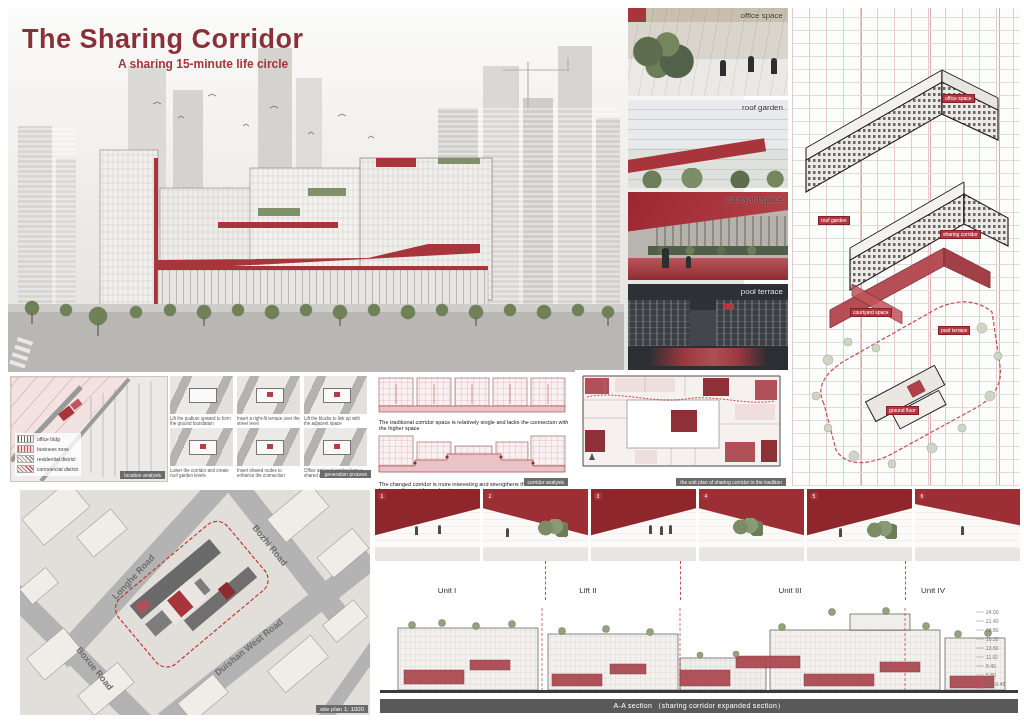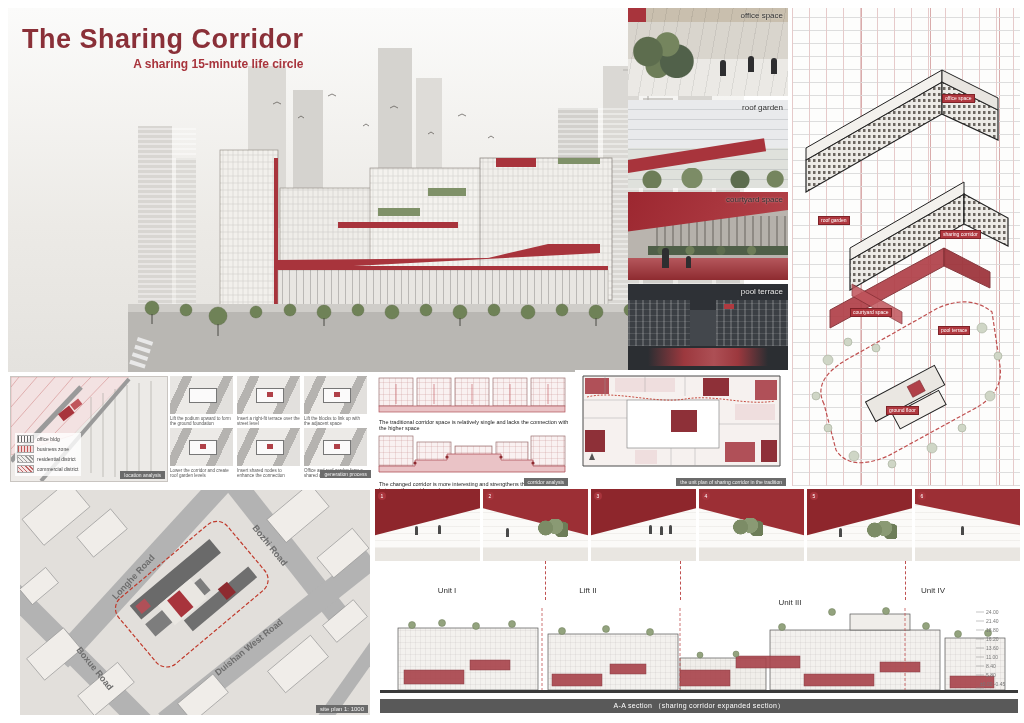--- a/index.html
+++ b/index.html
@@ -1,22 +1,22 @@
 <!DOCTYPE html>
 <html><head>
 <meta charset="utf-8">
 <style>
   html,body{margin:0;padding:0;background:#e9e7e4;font-family:"Liberation Sans",sans-serif;}
   #board{position:relative;width:1024px;height:723px;background:#ffffff;overflow:hidden;}
   .abs{position:absolute;}
   
-  #hero{left:8px;top:8px;width:736px;height:364px;overflow:hidden;background:linear-gradient(180deg,#fbfbfa 0%,#eceae6 60%,#e4e2de 100%);text-align:right;}
+  #hero{left:8px;top:8px;width:736px;height:364px;overflow:hidden;background:linear-gradient(180deg,#fbfbfa 0%,#eceae6 60%,#e4e2de 100%);}
   #title-wrap{left:14px;top:16px;z-index:5;}
   #title{font-size:27px;font-weight:bold;color:#8a3038;letter-spacing:.5px;}
-  #subtitle{font-size:12px;font-weight:bold;color:#a8343c;margin-left:62px;margin-top:2px;}
+  #subtitle{font-size:12px;font-weight:bold;color:#a8343c;margin-left:96px;margin-top:2px;}
   
   #photos{left:628px;top:8px;width:160px;height:364px;}
   .photo{position:relative;width:160px;height:88px;margin-bottom:4px;overflow:hidden;background:#ddd;}
   .photo .plabel{position:absolute;top:3px;right:5px;font-size:8px;color:#2f2f2f;z-index:4;text-shadow:0 0 2px #ffffffaa;}
   .photo.dark .plabel{color:#e9e9e9;text-shadow:0 0 2px #00000088;}
   .p-office{background:linear-gradient(180deg,#c9bfae 0 16%,#d9d5cd 16% 58%,#ebe9e5 58%);}
   .p-roof{background:linear-gradient(180deg,#e9eaec 0 55%,#dfe1dc 55%);}
   .p-court{background:#b9b4ae;}
   .p-pool{background:linear-gradient(180deg,#2e3136 0 30%,#43474c 30% 70%,#2b2e32 70%);}
   .plant{position:absolute;left:4px;top:22px;width:64px;height:48px;
@@ -558,21 +558,21 @@
         <span class="vnum">6</span>
       </div>
   </div>
 
   <div class="vdash" style="left:545px;"></div>
   <div class="vdash" style="left:680px;"></div>
   <div class="vdash" style="left:905px;"></div>
 
   <span class="unit-label" style="left:447px;">Unit I</span>
   <span class="unit-label" style="left:588px;">Lift II</span>
-  <span class="unit-label" style="left:790px;margin-top:12px;">Unit III</span>
+  <span class="unit-label" style="left:790px;">Unit III</span>
   <span class="unit-label" style="left:922px;margin-left:11px;">Unit IV</span>
 
   <div id="section-svg-wrap" class="abs">
     <svg width="638" height="98" viewBox="0 0 638 98">
       <defs>
         <pattern id="sw" width="5" height="6" patternUnits="userSpaceOnUse">
           <path d="M0 0 H5 M0 0 V6" stroke="#8a868055" stroke-width="0.6"></path>
         </pattern>
       </defs>
 

